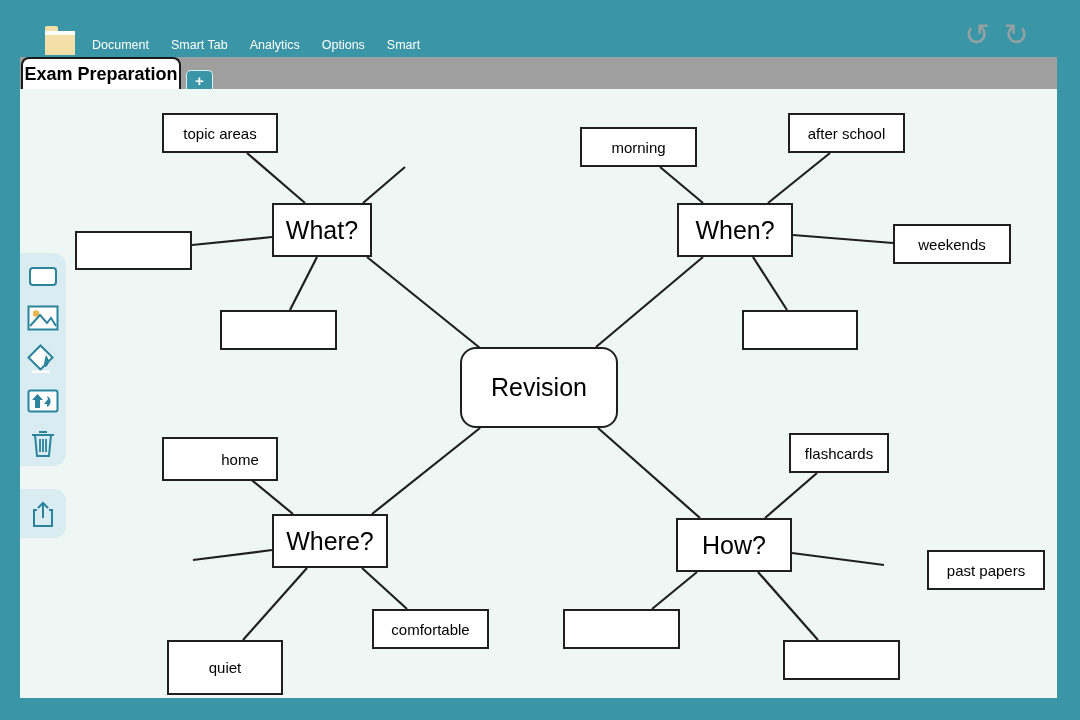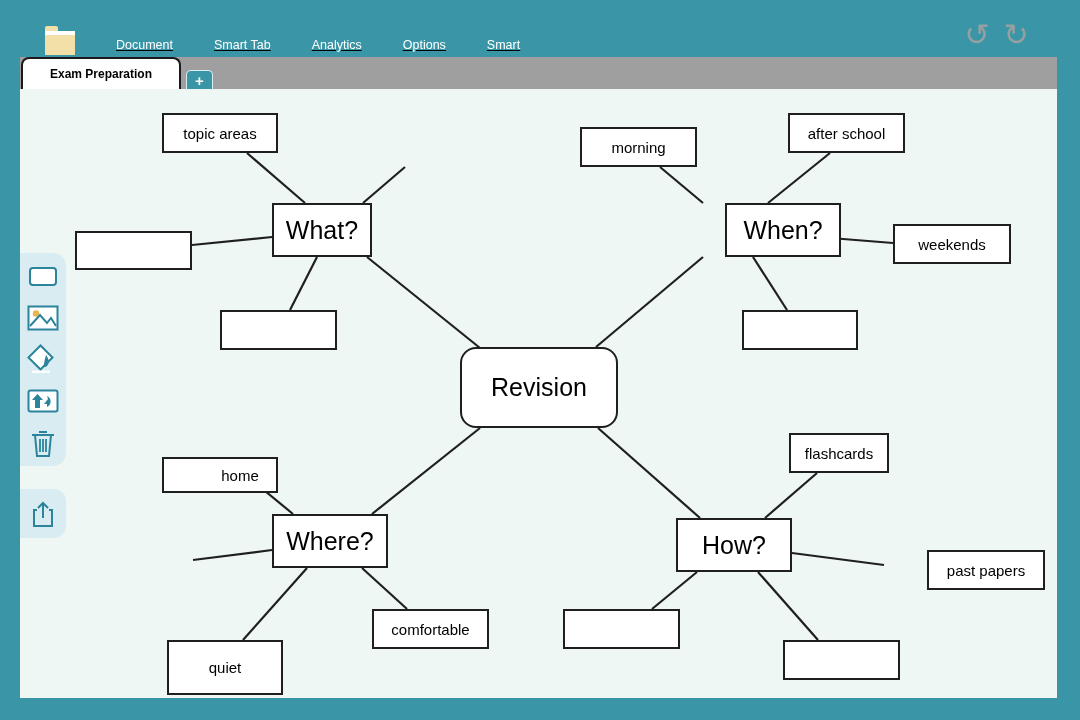--- a/index.html
+++ b/index.html
@@ -9,35 +9,35 @@
     font-family:"Liberation Sans", sans-serif;
     position:relative;
   }
 
   
   .folder-icon { position:absolute; left:45px; top:26px; width:30px; height:29px; }
   .folder-tab  { position:absolute; left:0; top:0; width:13px; height:6px; background:#f3e0a9; border-radius:2px 2px 0 0; }
   .folder-strip{ position:absolute; left:0; top:5px; width:30px; height:4px; background:#ffffff; }
   .folder-body { position:absolute; left:0; top:9px; width:30px; height:20px; background:#f3e0a9; }
 
-  .menubar { position:absolute; left:116px; top:38px; display:flex; gap:41px;text-decoration:underline; }
+  .menubar { position:absolute; left:92px; top:38px; display:flex; gap:22px; }
   .menu-item { color:#ffffff; font-size:12.5px; cursor:default; white-space:nowrap; }
 
   .undo-redo { position:absolute; right:48px; top:18px; display:flex; gap:7px; }
   .history-btn { color:#95a0a3; font-size:30px; line-height:34px; width:32px; text-align:center;
                  font-family:"DejaVu Sans", sans-serif; }
 
   
   .tabstrip { position:absolute; left:20px; top:57px; width:1037px; height:32px; background:#9f9fa0; }
   .tab-active {
     position:absolute; left:1px; top:0; width:160px; height:32px;
     background:#ffffff; border:2px solid #1a1a1a; border-bottom:none;
     border-radius:8px 8px 0 0;
     display:flex; align-items:center; justify-content:center;
-    font-size:12px; font-weight:bold; color:#000;
+    font-size:18px; font-weight:bold; color:#000;
   }
   .tab-new {
     position:absolute; left:166px; top:13px; width:27px; height:19px;
     background:#3a96a6; border:1px solid #d9edf1; border-bottom:none;
     border-radius:5px 5px 0 0;
     display:flex; align-items:center; justify-content:center;
     color:#ffffff; font-size:15px; font-weight:bold; line-height:1;
   }
 
   
@@ -113,31 +113,31 @@
       <line x1="352" y1="425" x2="460" y2="339" stroke="#1f1f1f" stroke-width="2.2"></line>
       <line x1="797" y1="384" x2="745" y2="429" stroke="#1f1f1f" stroke-width="2.2"></line>
       <line x1="772" y1="464" x2="864" y2="476" stroke="#1f1f1f" stroke-width="2.2"></line>
       <line x1="677" y1="483" x2="632" y2="520" stroke="#1f1f1f" stroke-width="2.2"></line>
       <line x1="738" y1="483" x2="798" y2="551" stroke="#1f1f1f" stroke-width="2.2"></line>
       <line x1="680" y1="429" x2="578" y2="339" stroke="#1f1f1f" stroke-width="2.2"></line>
     </svg>
 
 <div class="node large" style="left: 440px; top: 258px; width: 158px; height: 81px; border-radius: 16px;">Revision</div>
     <div class="node large" style="left: 252px; top: 114px; width: 100px; height: 54px;">What?</div>
-    <div class="node large" style="left: 657px; top: 114px; width: 116px; height: 54px; margin-left: 48px;">When?</div>
+    <div class="node large" style="left: 657px; top: 114px; width: 116px; height: 54px;">When?</div>
     <div class="node large" style="left: 252px; top: 425px; width: 116px; height: 54px;">Where?</div>
     <div class="node large" style="left: 656px; top: 429px; width: 116px; height: 54px;">How?</div>
     <div class="node small" style="left: 142px; top: 24px; width: 116px; height: 40px;">topic areas</div>
     <div class="node small" style="left: 55px; top: 142px; width: 117px; height: 39px;"></div>
     <div class="node small" style="left: 200px; top: 221px; width: 117px; height: 40px;"></div>
     <div class="node small" style="left: 560px; top: 38px; width: 117px; height: 40px;">morning</div>
     <div class="node small" style="left: 768px; top: 24px; width: 117px; height: 40px;">after school</div>
     <div class="node small" style="left: 873px; top: 135px; width: 118px; height: 40px;">weekends</div>
     <div class="node small" style="left: 722px; top: 221px; width: 116px; height: 40px;"></div>
-    <div class="node small" style="left: 142px; top: 368px; width: 116px; height: 36px; padding-left: 40px;">home</div>
+    <div class="node small" style="left: 142px; top: 348px; width: 116px; height: 44px; padding-left: 40px;">home</div>
     <div class="node small" style="left: 147px; top: 551px; width: 116px; height: 55px;">quiet</div>
     <div class="node small" style="left: 352px; top: 520px; width: 117px; height: 40px;">comfortable</div>
     <div class="node small" style="left: 769px; top: 344px; width: 100px; height: 40px;">flashcards</div>
     <div class="node small" style="left: 864px; top: 461px; width: 118px; height: 40px; margin-left: 43px;">past papers</div>
     <div class="node small" style="left: 543px; top: 520px; width: 117px; height: 40px;"></div>
     <div class="node small" style="left: 763px; top: 551px; width: 117px; height: 40px;"></div>
   </div>
 
 <div class="toolbar-main">
   <div class="tool-btn">

